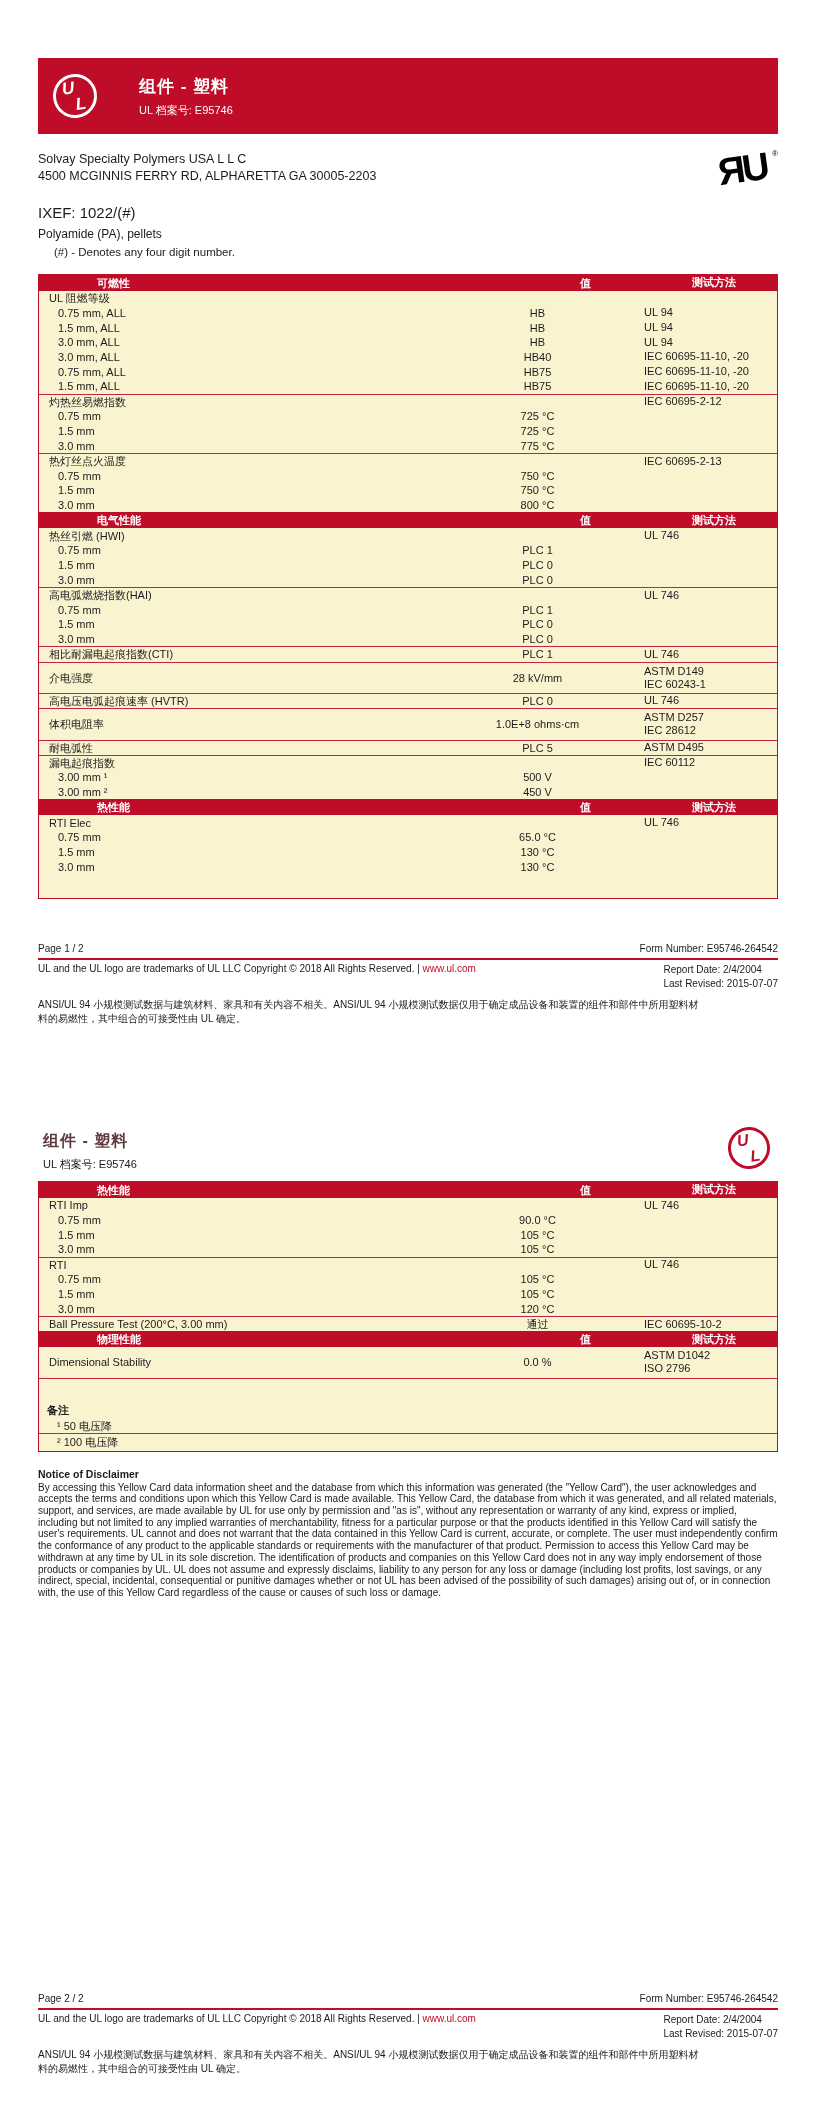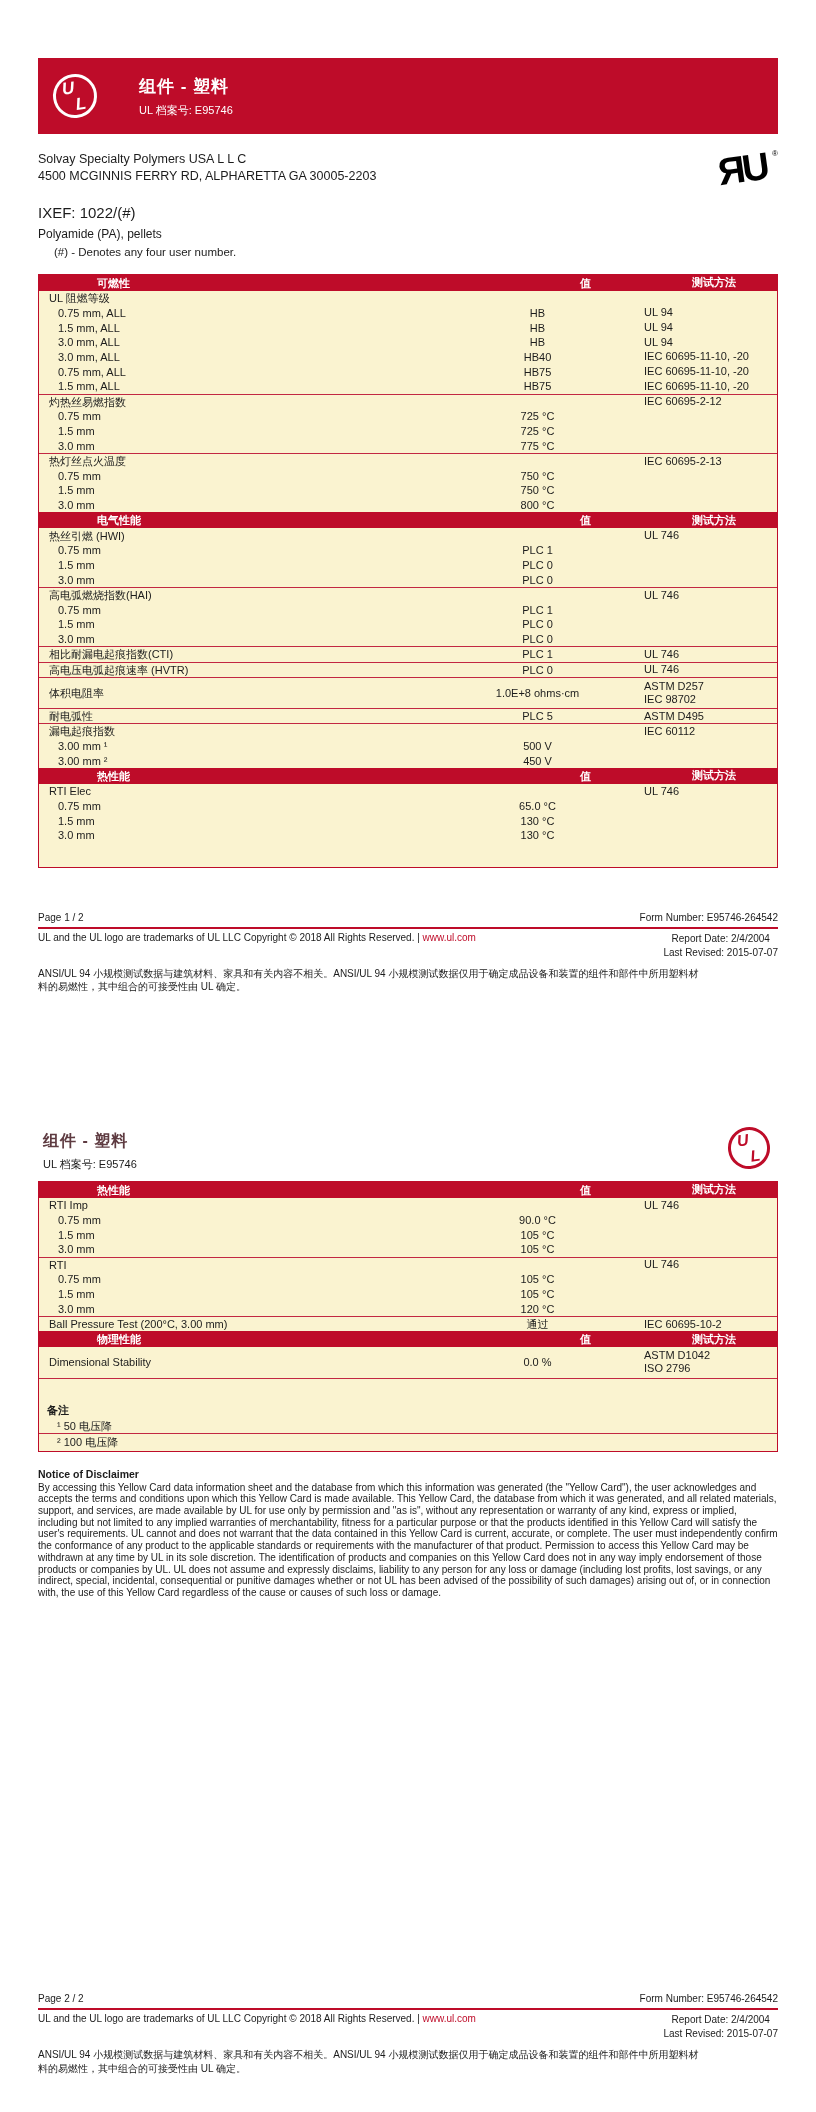--- a/index.html
+++ b/index.html
@@ -52,21 +52,21 @@
   .trow.note-title{font-weight:bold;min-height:16px;}
   .trow.note-title .c1{padding-left:8px;}
   .trow.note{min-height:16.5px;}
   .trow.note .c1{padding-left:18px;}
   .trow.note:not(:last-child){border-bottom:1px solid var(--divider);align-items:flex-end;}
 
   
   .doc-footer{margin-top:44px;font-size:10px;}
   .f-row{display:flex;justify-content:space-between;align-items:flex-start;}
   .f-rule{border-top:2px solid var(--ul-red);margin:4px 0 3px;}
-  .f-dates{text-align:center;line-height:14px;}
+  .f-dates{text-align:left;line-height:14px;}
   .link{color:var(--ul-red);text-decoration:none;cursor:pointer;}
   .ansi-note{margin-top:7px;width:662px;font-size:10px;line-height:13.5px;}
   .page2-footer{position:absolute;top:868px;left:38px;right:38px;font-size:10px;}
 
   
   .p2-head{position:relative;}
   .p2-title{font-size:16px;font-weight:bold;color:#5E3B41;letter-spacing:1px;padding-left:5px;}
   .p2-sub{font-size:11px;margin-top:5px;padding-left:5px;}
   .ul-circle-red{width:42px;height:42px;border:3px solid var(--ul-red);border-radius:50%;position:absolute;right:8px;top:-4px;transform:rotate(-8deg);color:var(--ul-red);}
   .ul-circle-red .u{position:absolute;top:1px;left:7px;font-weight:bold;font-size:16px;font-style:italic;}
@@ -101,21 +101,21 @@
       <div>4500 MCGINNIS FERRY RD, ALPHARETTA GA 30005-2203</div>
       <div class="ul-recognized">
         <span class="mark">ЯU</span>
         <span class="reg">®</span>
       </div>
     </div>
 
     <div class="product">
       <div class="product-model">IXEF: 1022/(#)</div>
       <div class="product-type">Polyamide (PA), pellets</div>
-      <div class="product-note">(#) - Denotes any four user number.</div>
+      <div class="product-note">(#) - Denotes any four digit number.</div>
     </div>
 
     <div class="card-table">
         <div class="trow sec">
           <div class="c1">可燃性</div>
           <div class="c2">值</div>
           <div class="c3">
             <div>测试方法</div>
           </div>
         </div>
@@ -287,33 +287,41 @@
             <div></div>
           </div>
         </div>
         <div class="trow group">
           <div class="c1">相比耐漏电起痕指数(CTI)</div>
           <div class="c2">PLC 1</div>
           <div class="c3">
             <div>UL 746</div>
           </div>
         </div>
+        <div class="trow group multi">
+          <div class="c1">介电强度</div>
+          <div class="c2">28 kV/mm</div>
+          <div class="c3">
+            <div>ASTM D149</div>
+            <div>IEC 60243-1</div>
+          </div>
+        </div>
         <div class="trow group">
           <div class="c1">高电压电弧起痕速率 (HVTR)</div>
           <div class="c2">PLC 0</div>
           <div class="c3">
             <div>UL 746</div>
           </div>
         </div>
         <div class="trow group multi">
           <div class="c1">体积电阻率</div>
           <div class="c2">1.0E+8 ohms·cm</div>
           <div class="c3">
             <div>ASTM D257</div>
-            <div>IEC 98702</div>
+            <div>IEC 28612</div>
           </div>
         </div>
         <div class="trow group">
           <div class="c1">耐电弧性</div>
           <div class="c2">PLC 5</div>
           <div class="c3">
             <div>ASTM D495</div>
           </div>
         </div>
         <div class="trow group">

